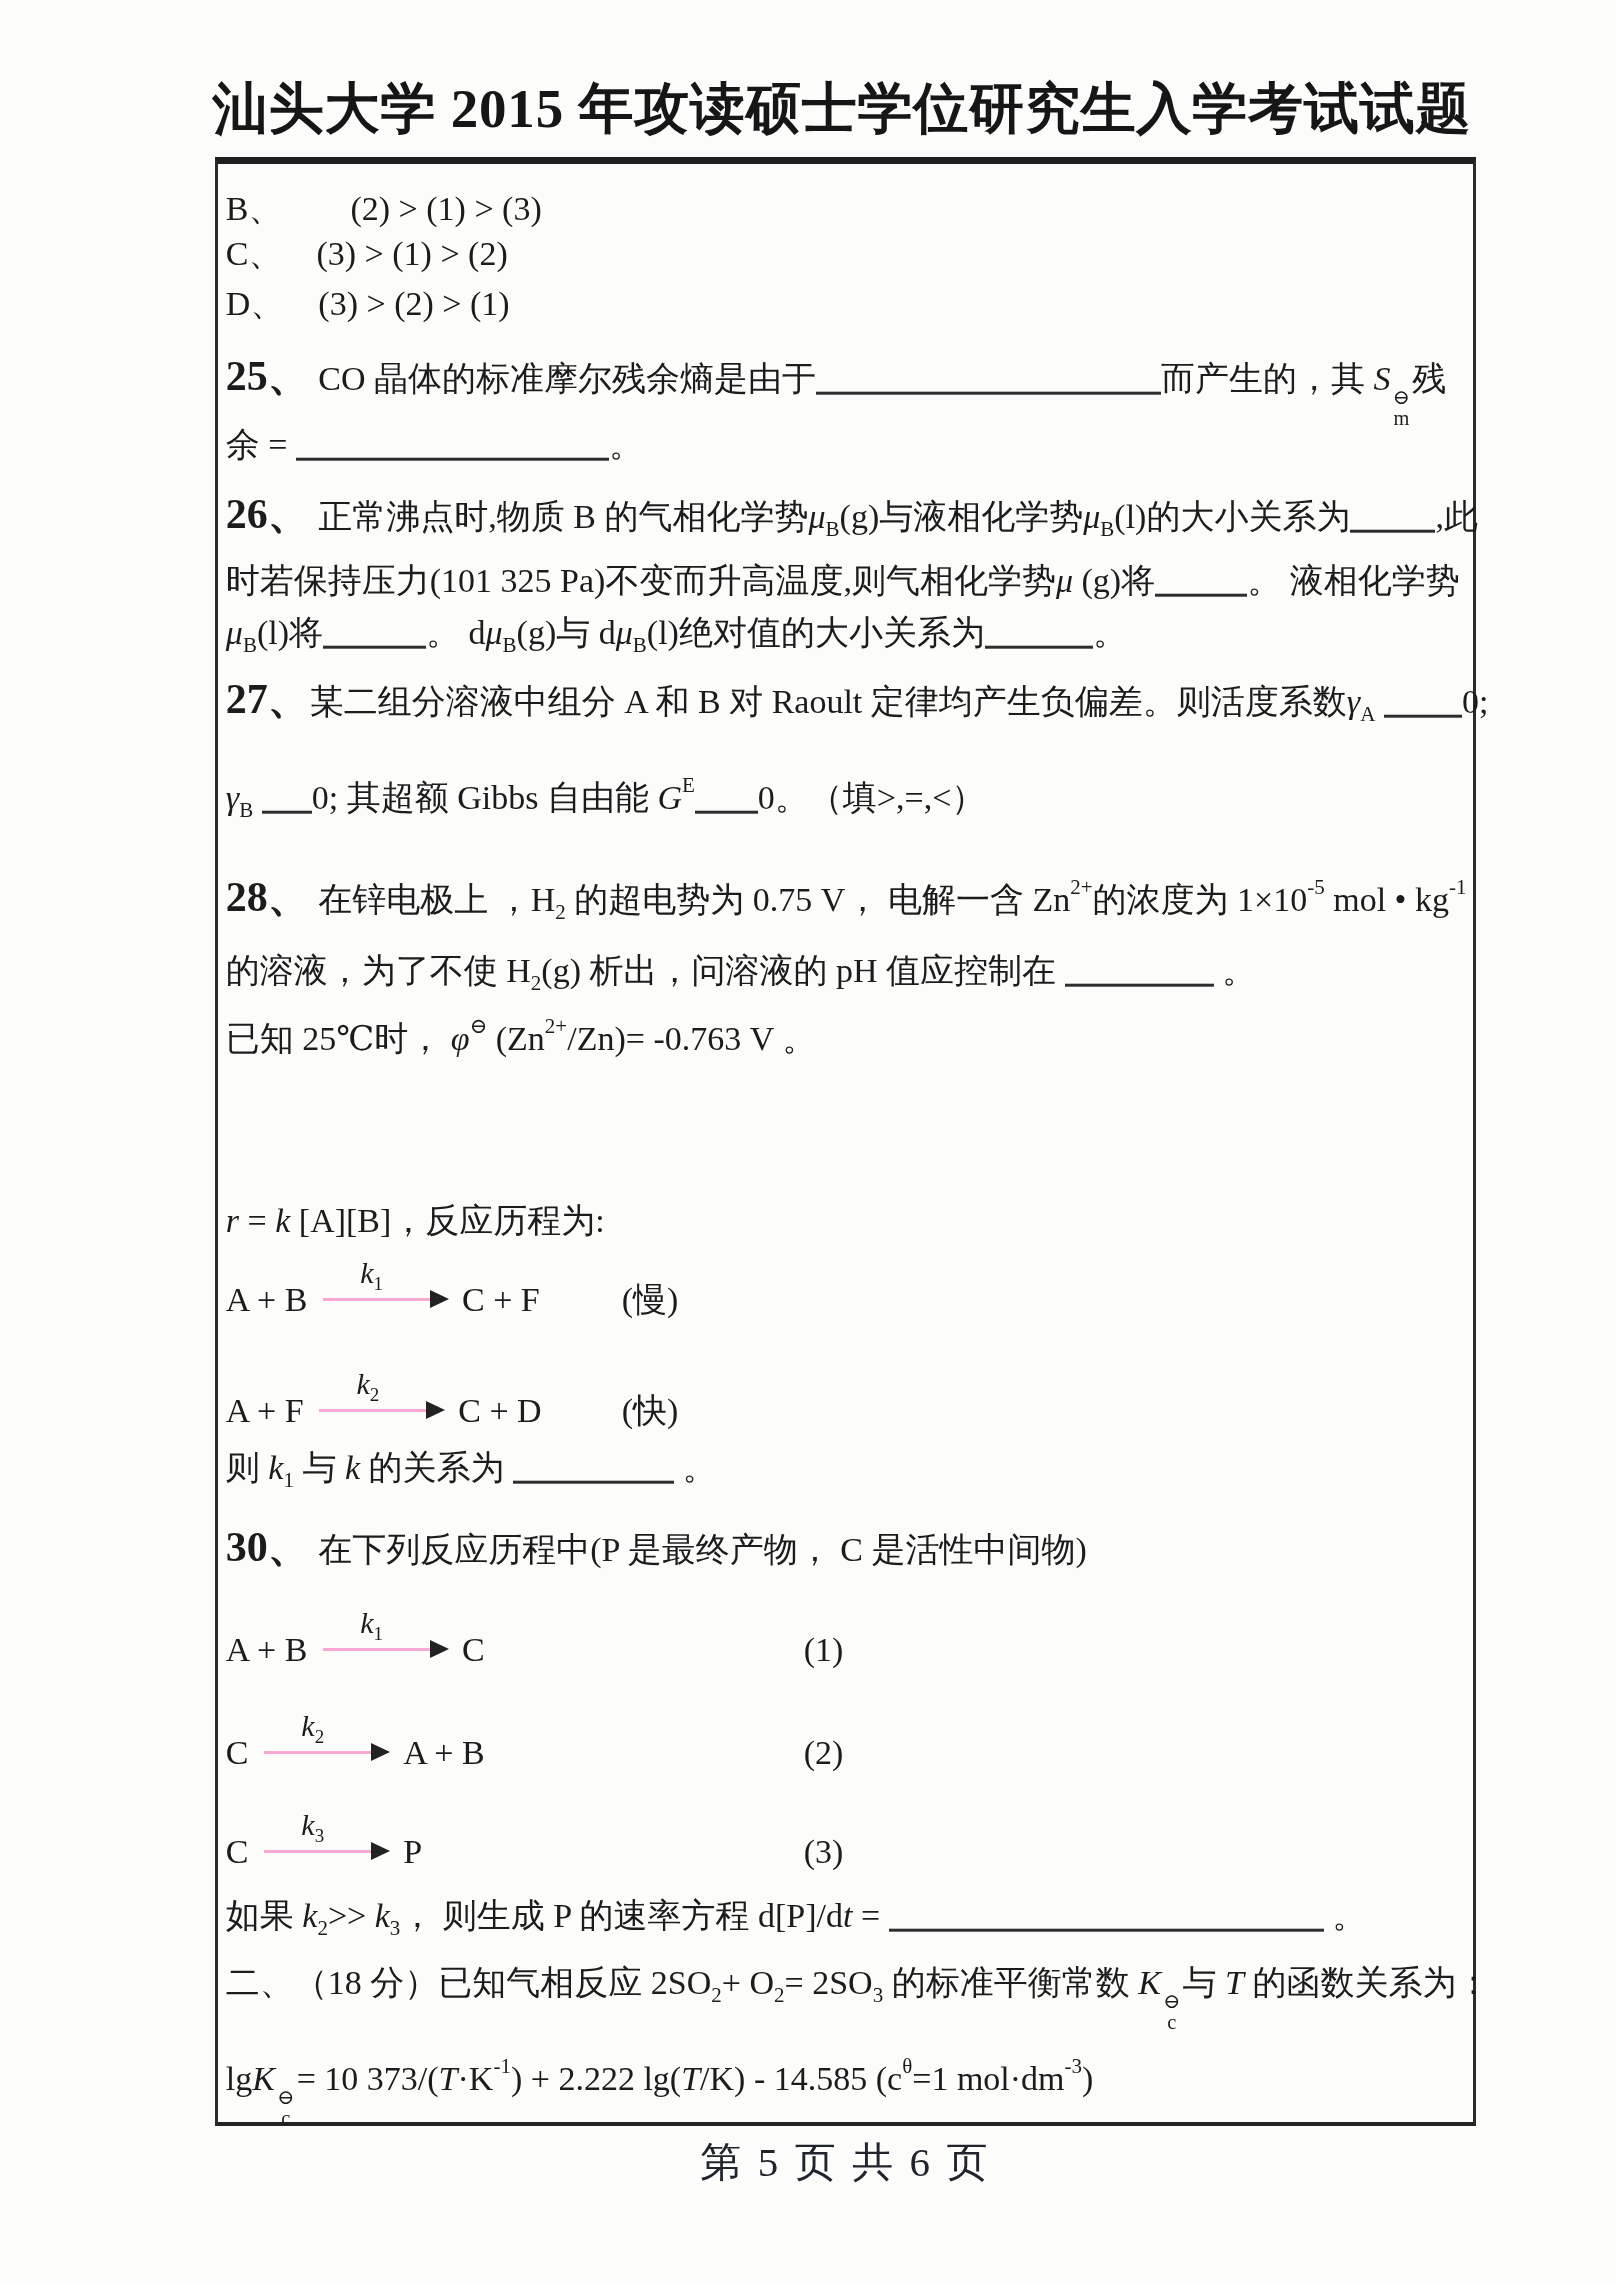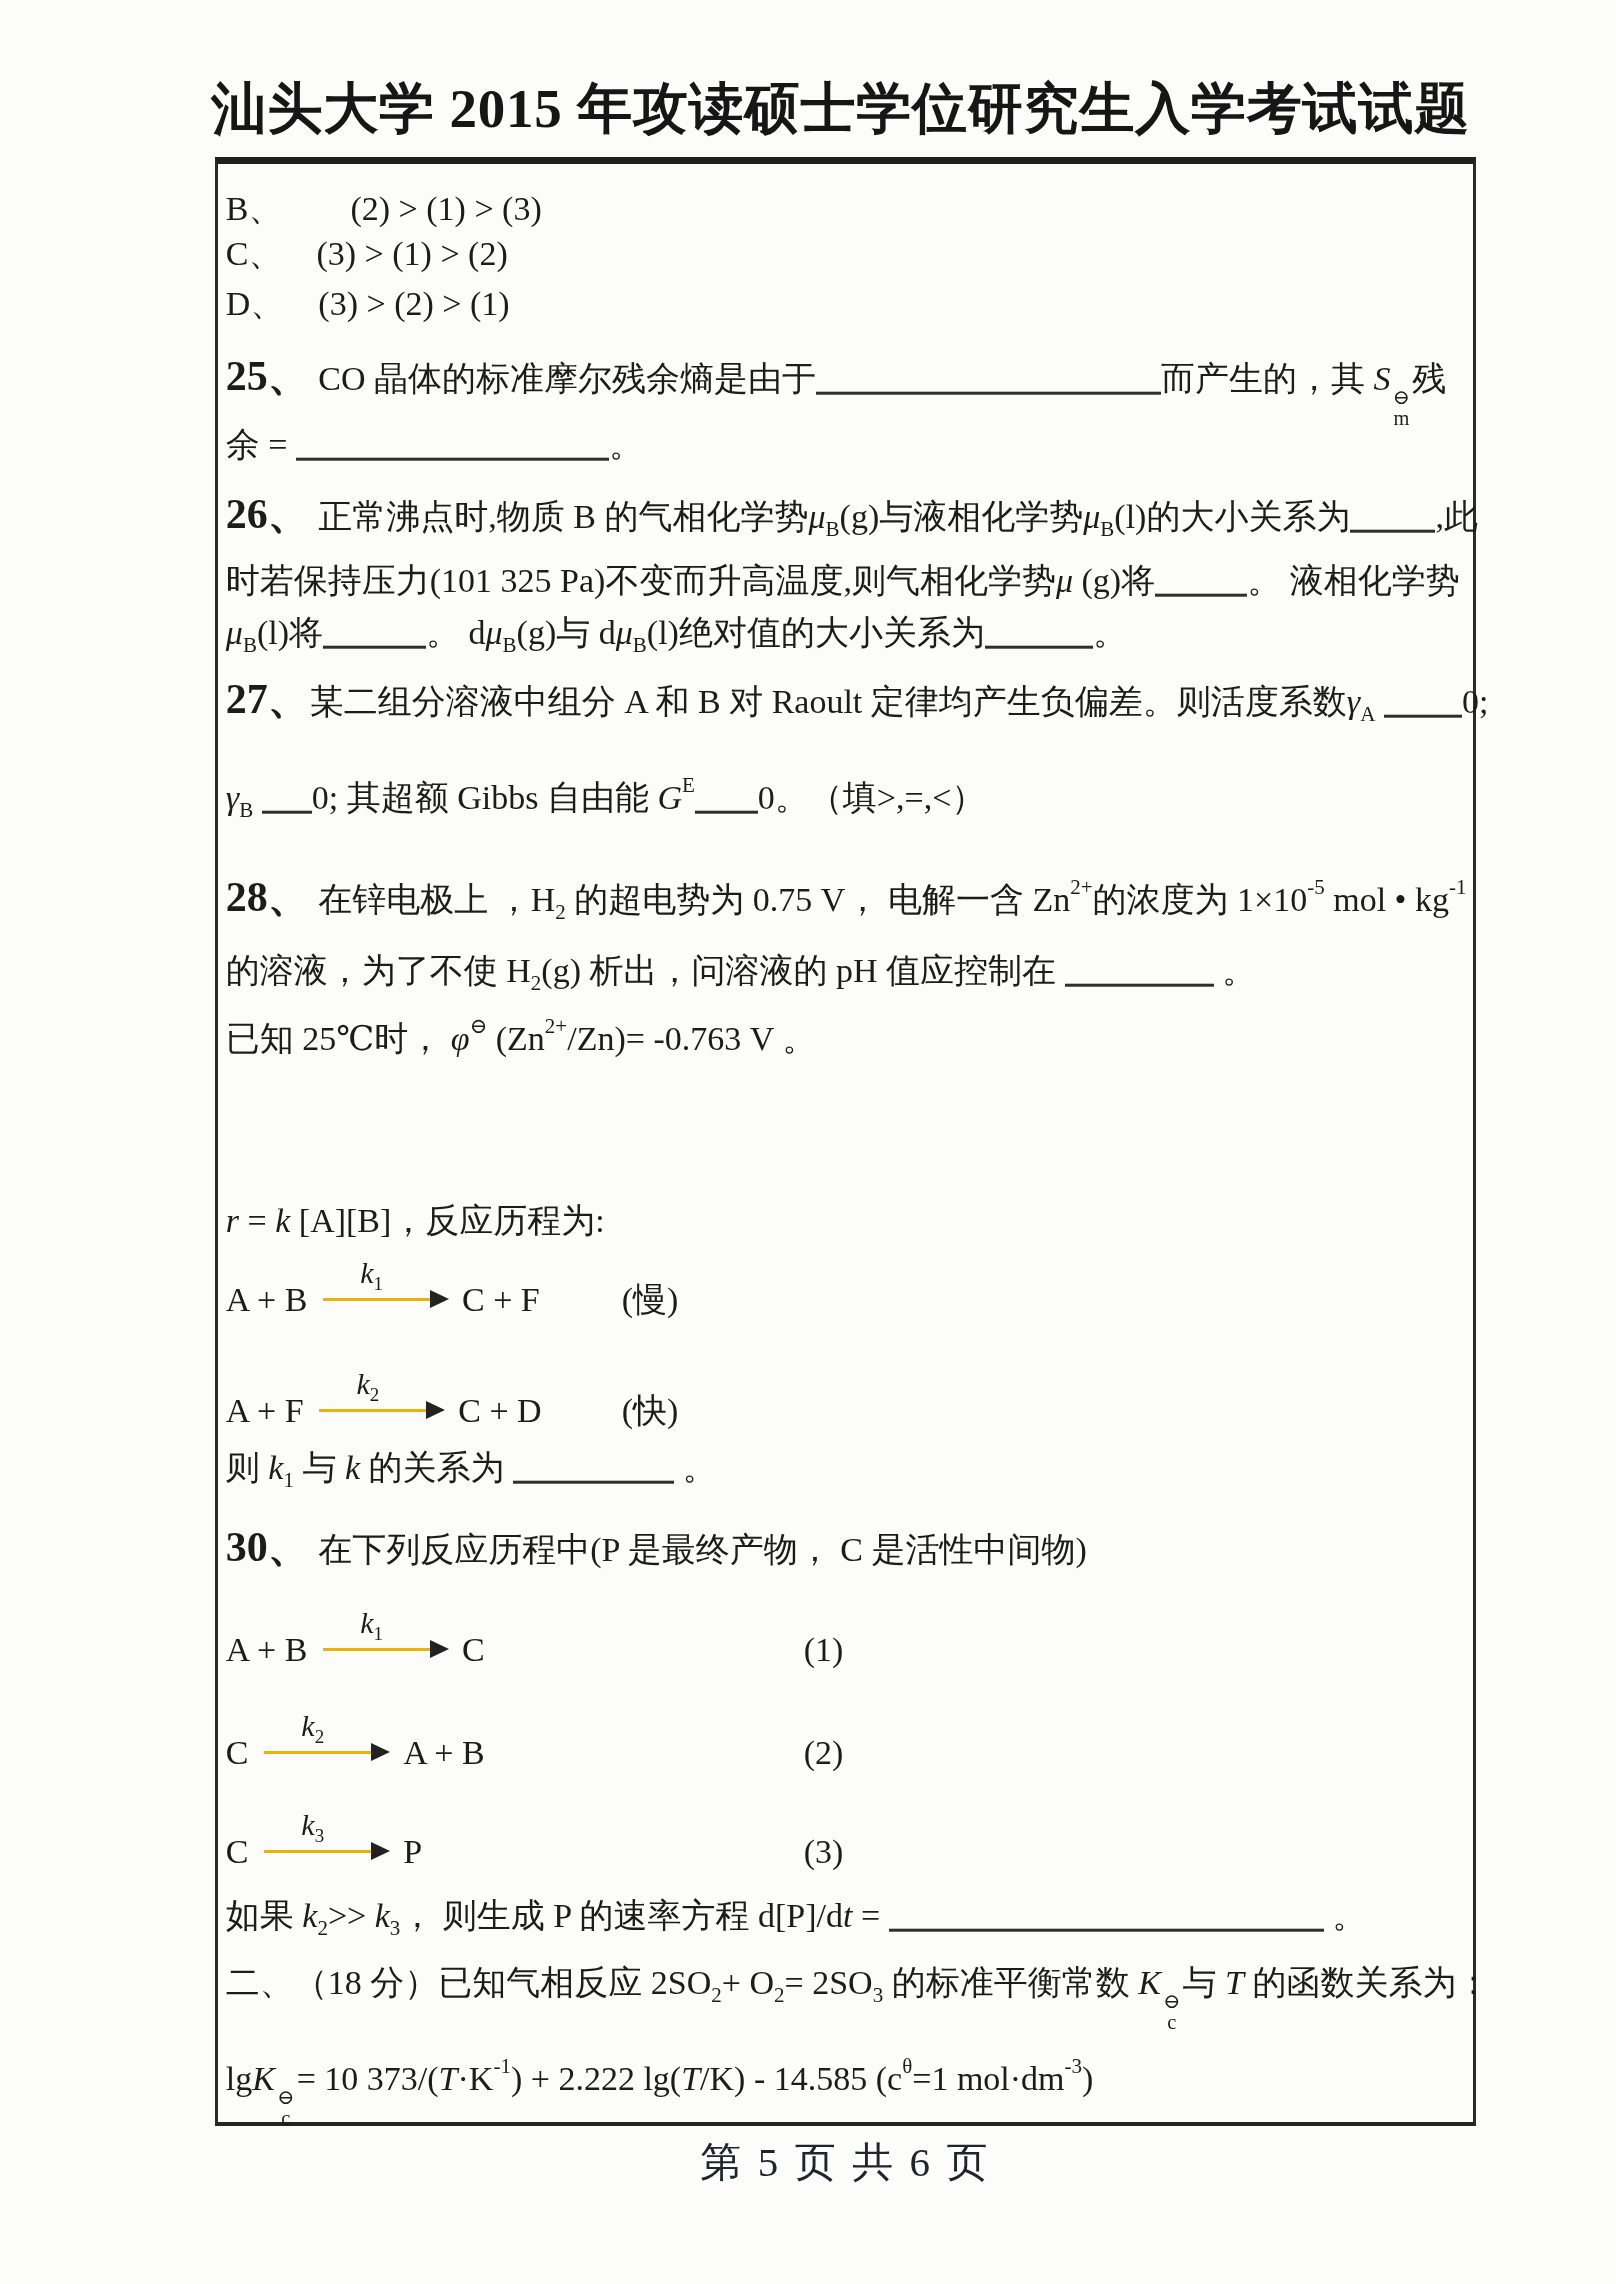--- a/index.html
+++ b/index.html
@@ -11,24 +11,24 @@
   .page{
     position:relative;
     width:1617px;
     height:2284px;
     background:#fcfcfa;
     overflow:hidden;
   }
   .title{
     position:absolute;
     top:72px;
-    left:207px;
+    left:213px;
     width:1263px;
     margin:0;
-    text-align:right;
+    text-align:left;
     font-size:55px;
     font-weight:700;
     letter-spacing:0.8px;
     white-space:nowrap;
     color:#161616;
   }
   .content-box{
     position:absolute;
     left:215px;
     top:157px;
@@ -92,21 +92,21 @@
     display:flex;
     align-items:center;
     font-size:34px;
     white-space:nowrap;
   }
   .arrow{
     display:inline-block;
     position:relative;
     width:108px;
     height:3.9px;
-    background:#eab308;
+    background:#f9a8d4;
     margin:0 31px 0 15.7px;
   }
   .arrow::after{
     content:"";
     position:absolute;
     right:-18px;
     top:50%;
     transform:translateY(-50%);
     border-left:19.6px solid #222;
     border-top:9.4px solid transparent;

